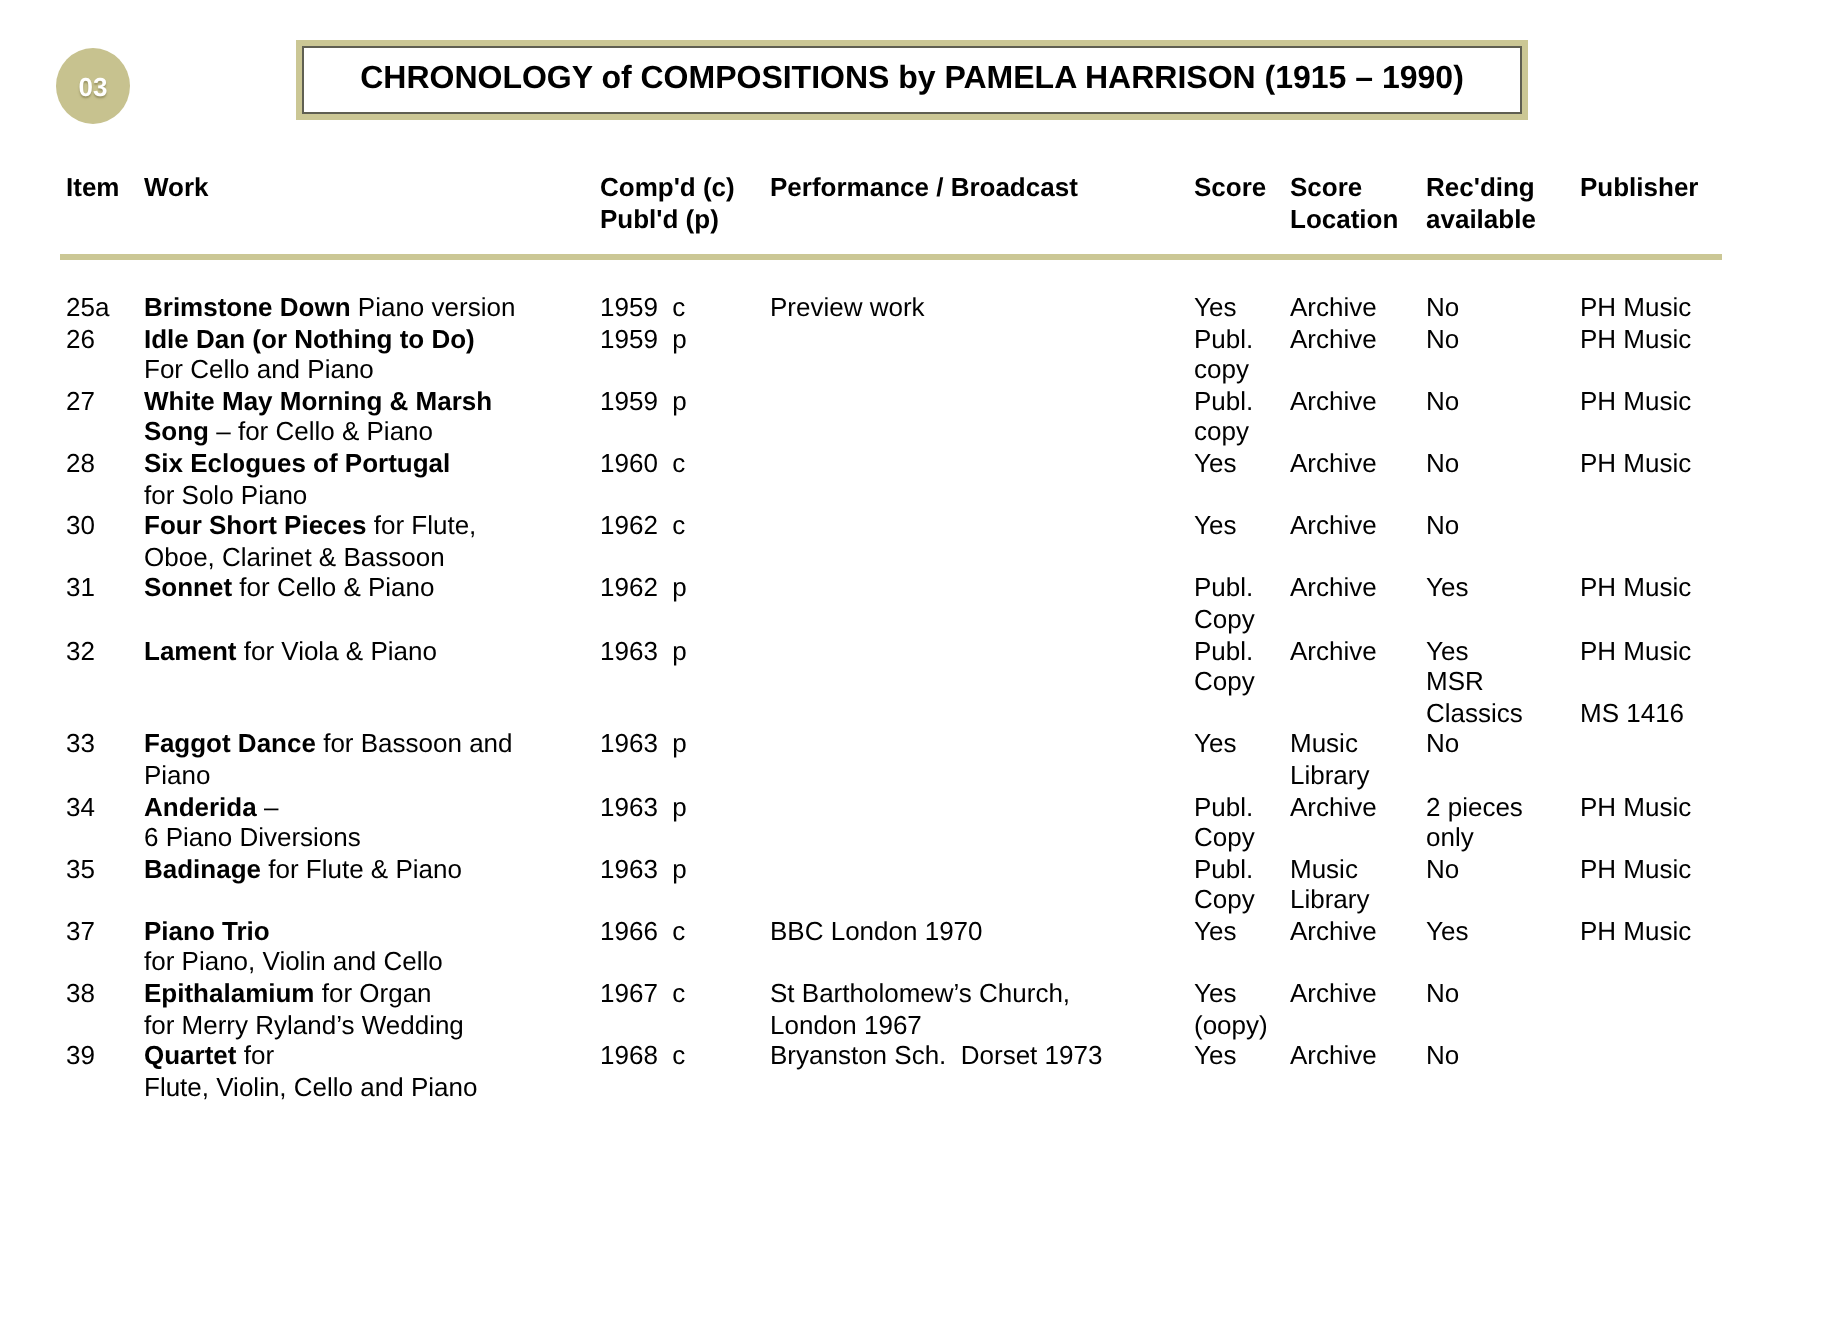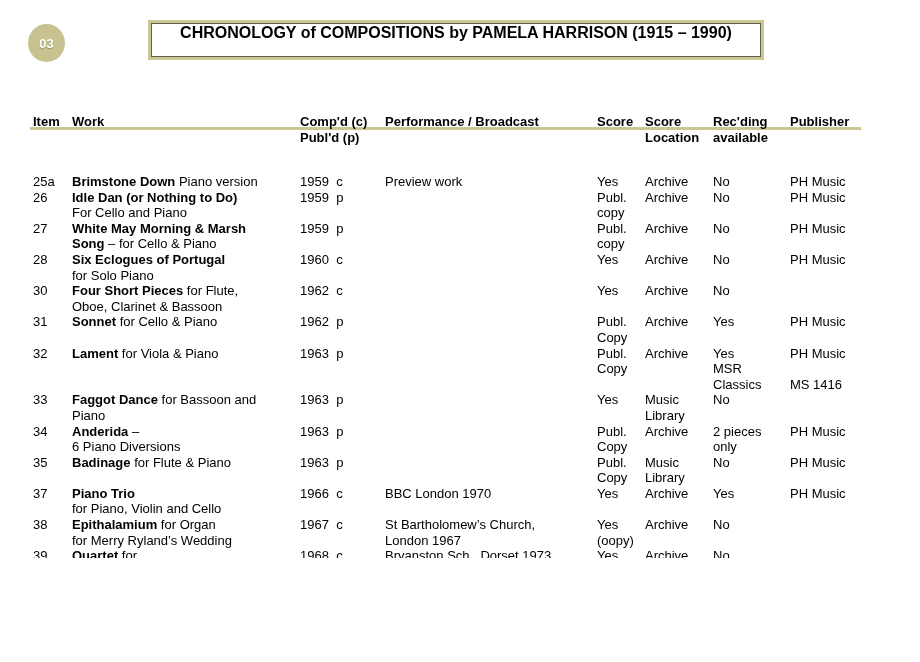--- a/index.html
+++ b/index.html
@@ -26,35 +26,35 @@
     color:#ffffff;font-weight:bold;font-size:13px;
     text-shadow:0 1px 1px rgba(120,115,70,.6);
   }
   .title-box{
     position:absolute;left:148px;top:20px;width:616px;height:40px;
     background:var(--accent);padding:3px;
   }
   .title-inner{
     width:100%;height:100%;
     background:#ffffff;border:1px solid var(--title-border);
-    display:flex;justify-content:center;
+    display:flex;align-items:center;justify-content:center;
   }
   .title-text{
     font-size:16px;font-weight:bold;white-space:nowrap;
     letter-spacing:0px;
   }
   .rule{
     position:absolute;left:30px;top:127px;width:831px;height:3px;
     background:var(--accent);
   }
   table.chron{
     position:absolute;left:33px;top:86px;
     width:828px;
     border-collapse:collapse;table-layout:fixed;
-    font-size:13px;line-height:15.6px;margin-top:28px;
+    font-size:13px;line-height:15.6px;
   }
   table.chron col.c-item{width:39px;}
   table.chron col.c-work{width:228px;}
   table.chron col.c-compd{width:85px;}
   table.chron col.c-perf{width:212px;}
   table.chron col.c-score{width:48px;}
   table.chron col.c-loc{width:68px;}
   table.chron col.c-rec{width:77px;}
   table.chron col.c-pub{width:71px;}
   table.chron th, table.chron td{

